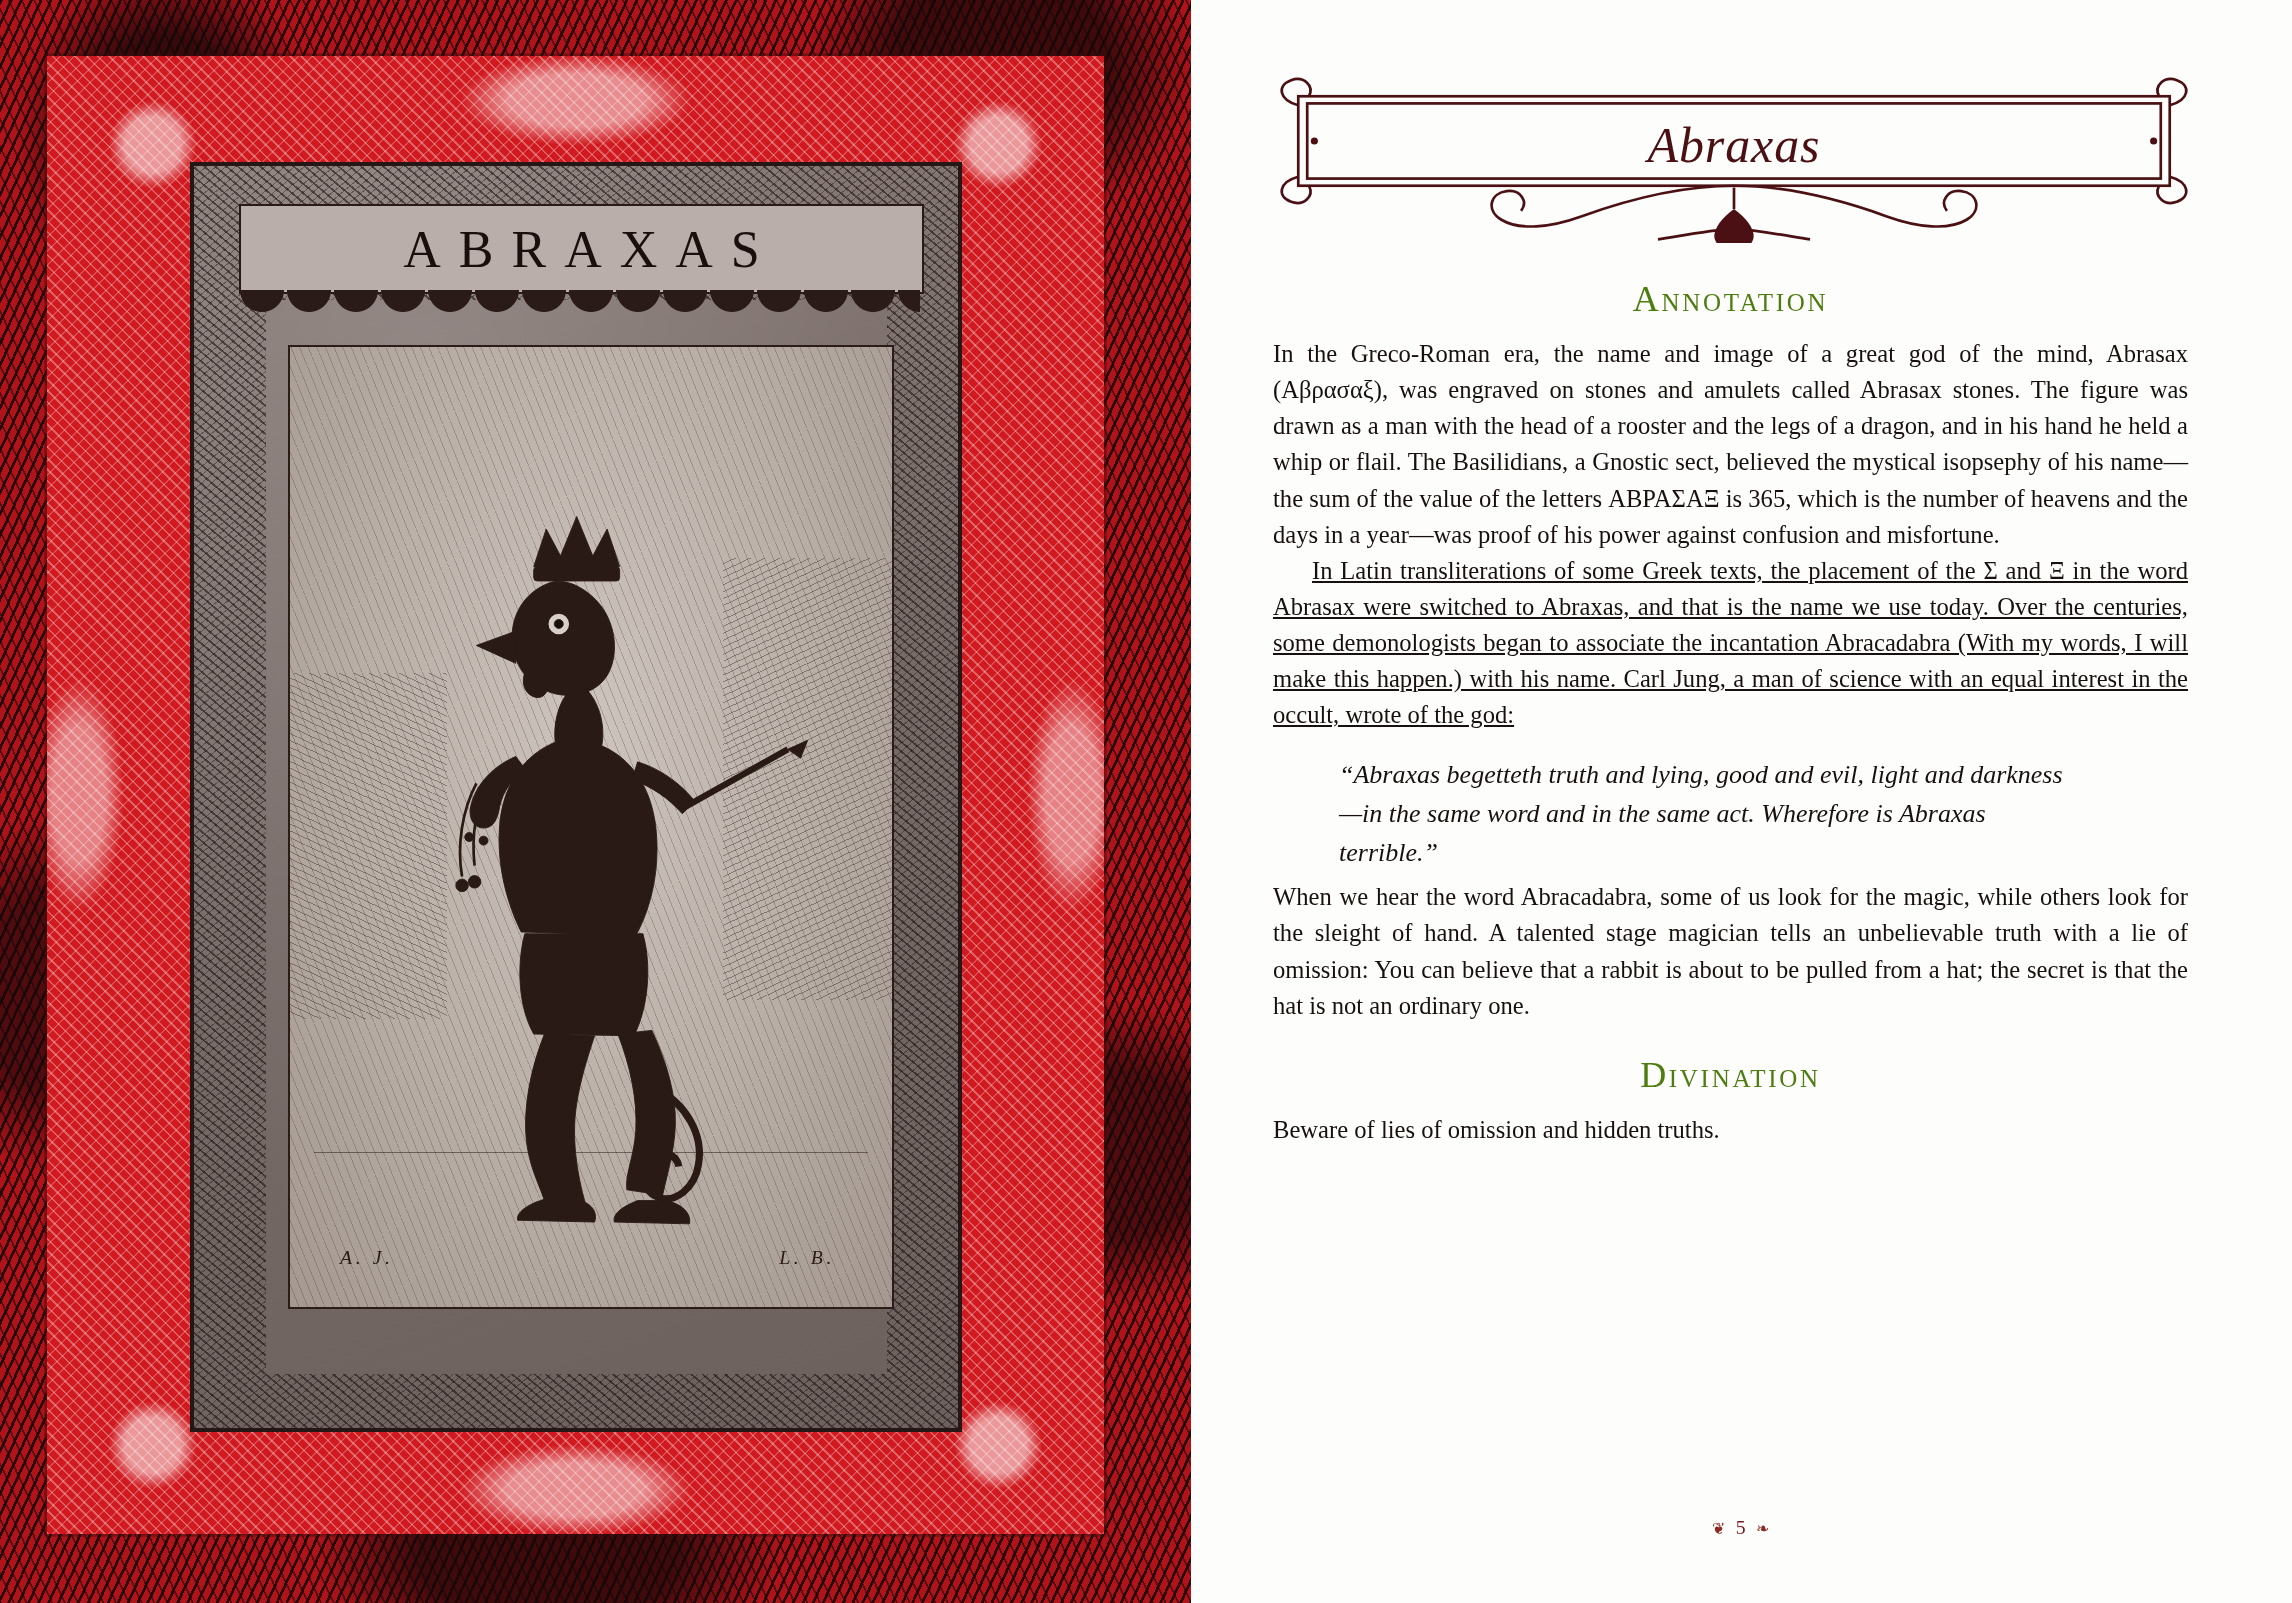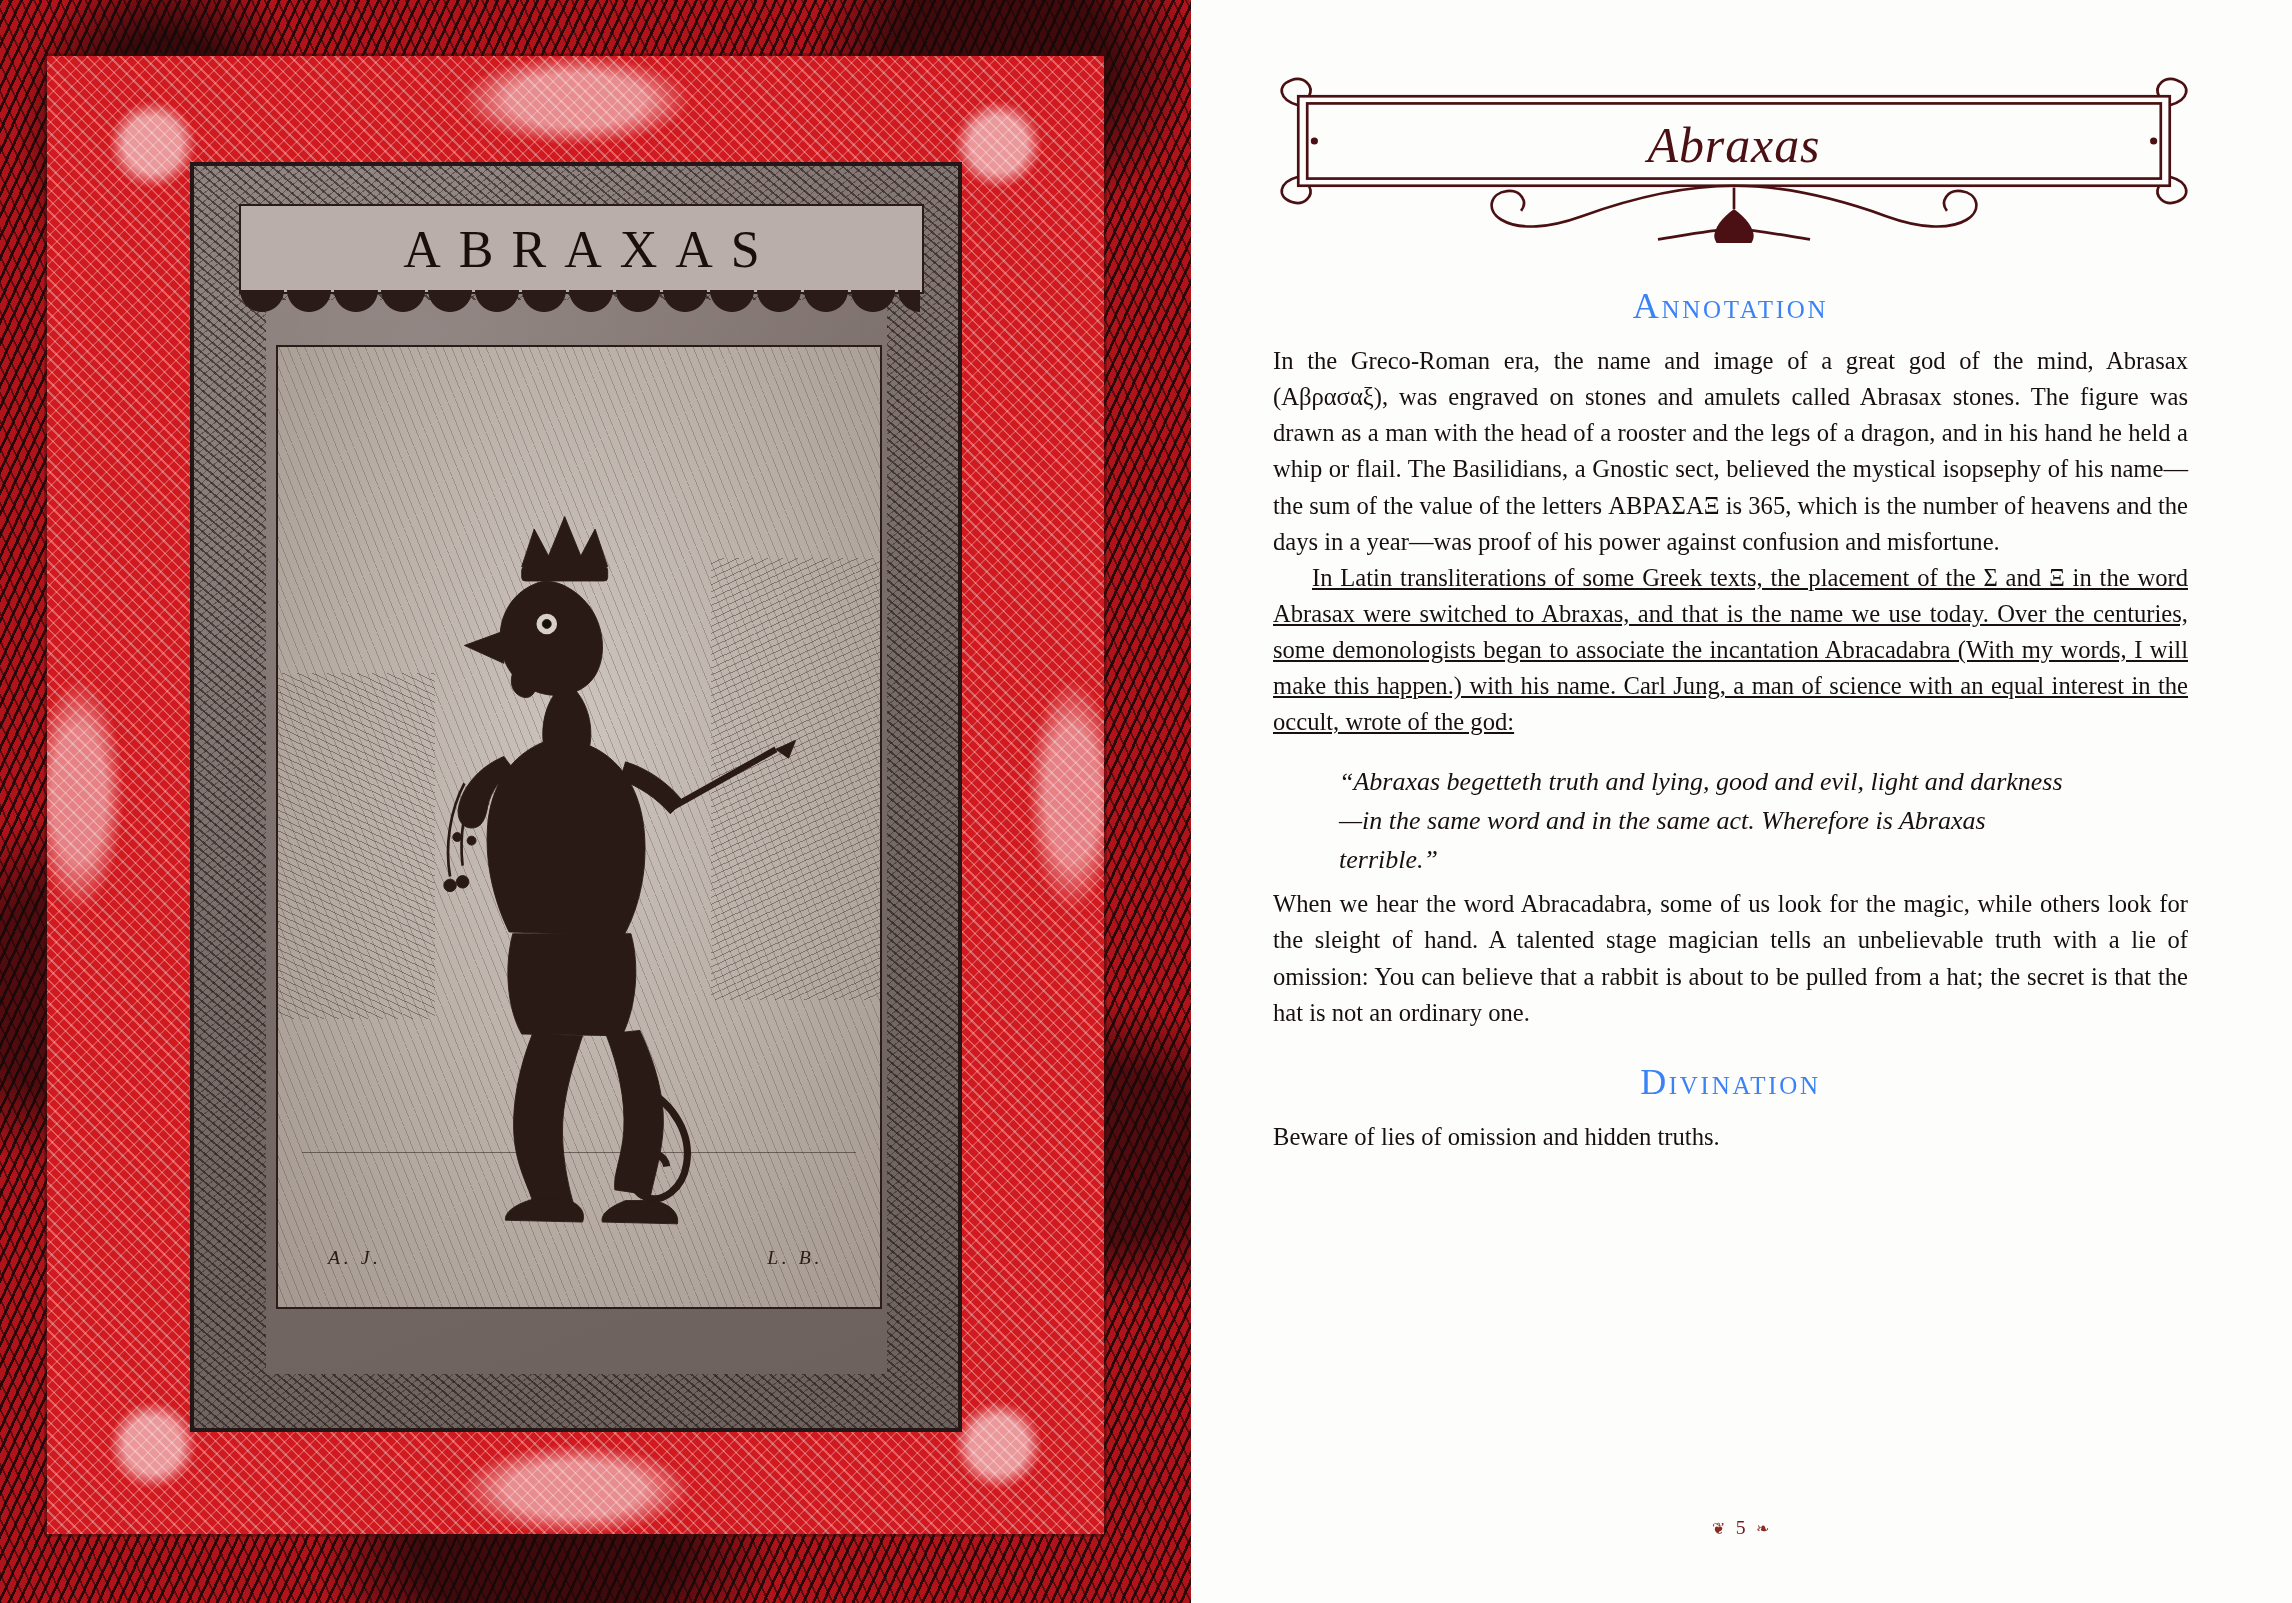--- a/index.html
+++ b/index.html
@@ -132,21 +132,21 @@
     left: 45px;
     top: 124px;
     width: 681px;
     height: 47px;
     background:
       radial-gradient(circle 23px at 23px 0, #2a1b18 0 21.5px, rgba(0,0,0,0) 22.4px) repeat-x;
     background-size: 47px 47px;
   }
   .plate-image {
     position: absolute;
-    left: 82px;
+    left: 94px;
     top: 179px;
     width: 602px;
     height: 960px;
     background:
       radial-gradient(ellipse at 50% 40%, #cdc4bd 0%, #b8aea6 55%, #a49890 100%);
     border: 2.7px solid #2b1c19;
     overflow: hidden;
   }
   .hatching {
     position: absolute;
@@ -229,23 +229,23 @@
     left: 82px;
     top: 269px;
     width: 915px;
     color: #17100e;
   }
   h2.section {
     font-family: "Liberation Serif", serif;
     font-weight: normal;
     font-size: 36px;
     text-align: center;
-    margin: 16px 0 16px 0;
+    margin: 9px 0 16px 0;
     letter-spacing: 2.7px;
-    color: #3b82f6;
+    color: #4d7c0f;
     font-variant: small-caps;
   }
   h2.section.tight { margin-top: 30px; }
   p.body {
     margin: 0;
     font-size: 24.6px;
     line-height: 1.47;
     text-align: justify;
     text-justify: inter-word;
     hyphens: auto;

